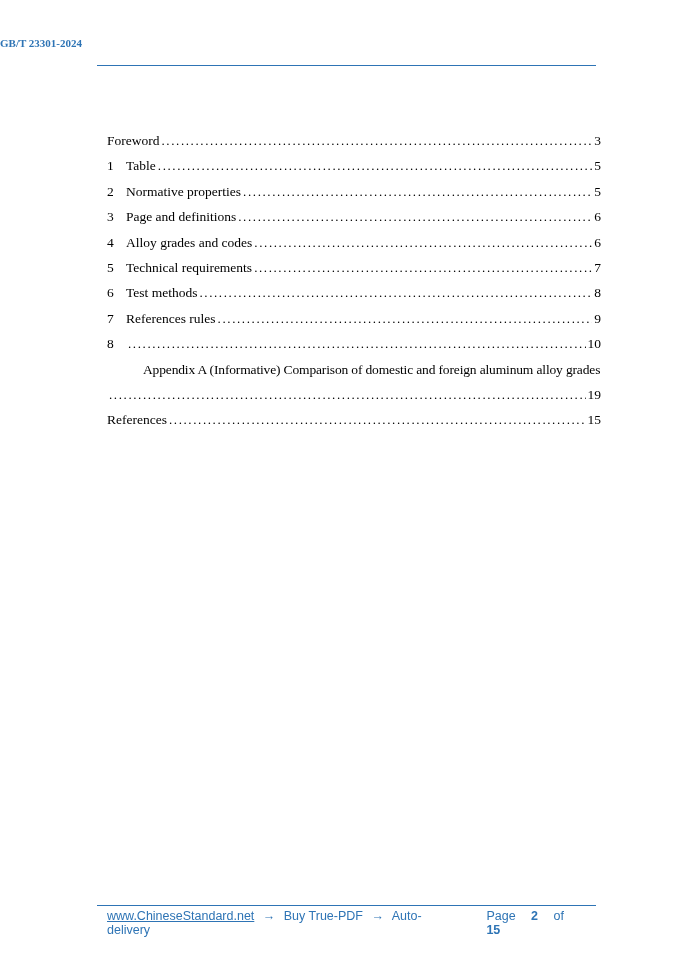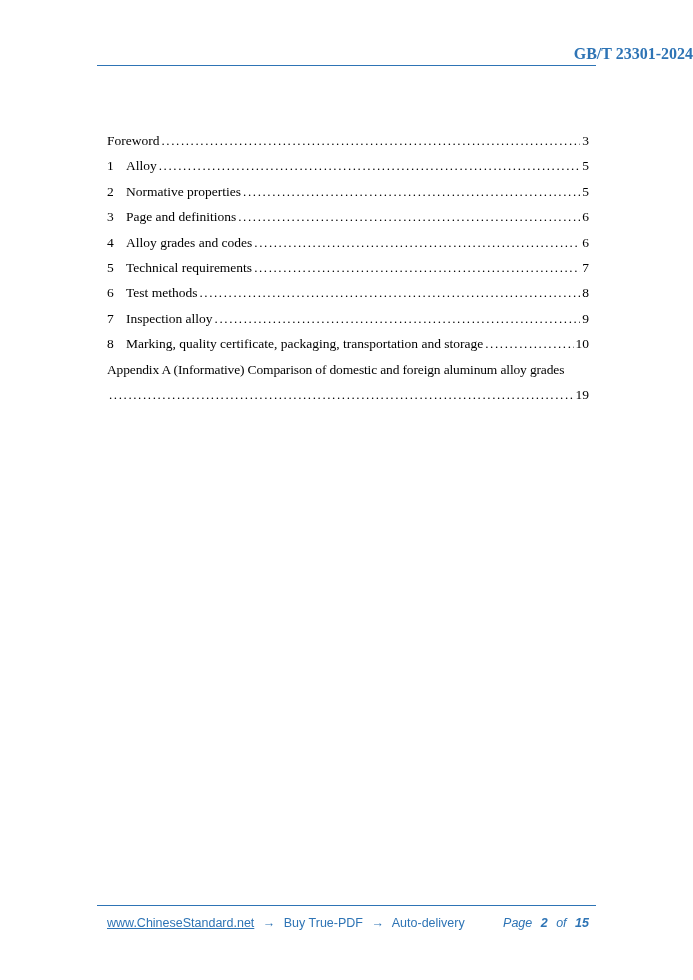--- a/index.html
+++ b/index.html
@@ -14,25 +14,24 @@
     background: #ffffff;
     font-family: "Liberation Serif", serif;
     color: #000000;
     overflow: hidden;
   }
 
   
   .doc-number {
     position: absolute;
     top: 37px; left: 0; width: 100%;
-    text-align: right;
-    font-size: 16px;
+    text-align: left;
+    font-size: 11px;
     font-weight: bold;
     color: var(--blue);
-    margin-top: 8px;
   }
   .header-rule {
     position: absolute;
     top: 65px; left: 97px; right: 97px;
     border-top: 1px solid var(--blue);
   }
 
   
   .toc-title {
     position: absolute;
@@ -42,21 +41,21 @@
     font-size: 17.5px;
     font-weight: bold;
     color: #000;
   }
 
   
   .toc {
     position: absolute;
     top: 128px;
     left: 107px;
-    right: 104px;
+    right: 92px;
     font-size: 13.5px;
   }
   .toc-row {
     display: flex;
     align-items: baseline;
     line-height: 25.4px;
   }
   .toc-num { flex: 0 0 19px; }
   .toc-label { flex: 0 0 auto; white-space: nowrap; }
   .dots {
@@ -71,20 +70,21 @@
     font-size: 13px;
   }
   .toc-page { flex: 0 0 auto; }
 
   .toc-entry-wrapped { margin: 0; }
   .toc-wrap-text {
     line-height: 25.4px;
     white-space: nowrap;
     letter-spacing: -0.15px;
     overflow: hidden;
+    margin-left: 36px;
   }
   .toc-cont-row { line-height: 21px; }
 
   
   .footer-rule {
     position: absolute;
     top: 905px; left: 97px; right: 97px;
     border-top: 1px solid var(--blue);
   }
   .footer {
@@ -94,41 +94,41 @@
     display: flex;
     justify-content: space-between;
     align-items: center;
     font-family: "Liberation Sans", sans-serif;
     font-size: 12.5px;
     color: var(--blue);
     gap: 18px;
   }
   .footer-left span { margin-right: 5px; }
   .site-link { text-decoration: underline; cursor: pointer; }
-  .footer-right span { margin-left: 5px; font-style: italic; }
+  .footer-right span { margin-left: 12px; }
   .pg-num { font-weight: bold; }
 </style>
 </head>
 <body>
 
 <div class="page">
 
   <div class="doc-number">GB/T 23301-2024</div>
   <div class="header-rule"></div>
 
 
   <div class="toc">
       <div class="toc-row">
         <span class="toc-label">Foreword</span>
         <span class="dots"></span>
         <span class="toc-page">3</span>
       </div>
       <div class="toc-row">
         <span class="toc-num">1</span>
-        <span class="toc-label">Alloy</span>
+        <span class="toc-label">Table</span>
         <span class="dots"></span>
         <span class="toc-page">5</span>
       </div>
       <div class="toc-row">
         <span class="toc-num">2</span>
         <span class="toc-label">Normative properties</span>
         <span class="dots"></span>
         <span class="toc-page">5</span>
       </div>
       <div class="toc-row">
@@ -150,36 +150,40 @@
         <span class="toc-page">7</span>
       </div>
       <div class="toc-row">
         <span class="toc-num">6</span>
         <span class="toc-label">Test methods</span>
         <span class="dots"></span>
         <span class="toc-page">8</span>
       </div>
       <div class="toc-row">
         <span class="toc-num">7</span>
-        <span class="toc-label">Inspection alloy</span>
+        <span class="toc-label">References rules</span>
         <span class="dots"></span>
         <span class="toc-page">9</span>
       </div>
       <div class="toc-row">
         <span class="toc-num">8</span>
-        <span class="toc-label">Marking, quality certificate, packaging, transportation and storage</span>
         <span class="dots"></span>
         <span class="toc-page">10</span>
       </div>
       <div class="toc-entry-wrapped">
         <div class="toc-wrap-text">Appendix A (Informative) Comparison of domestic and foreign aluminum alloy grades</div>
       </div>
       <div class="toc-row">
         <span class="dots"></span>
         <span class="toc-page">19</span>
+      </div>
+      <div class="toc-row">
+        <span class="toc-label">References</span>
+        <span class="dots"></span>
+        <span class="toc-page">15</span>
       </div>
     </div>
 
   <div class="footer-rule"></div>
   <div class="footer">
     <div class="footer-left">
       <span class="site-link">www.ChineseStandard.net</span>
       <span class="arrow">→</span>
       <span>Buy True-PDF</span>
       <span class="arrow">→</span>

